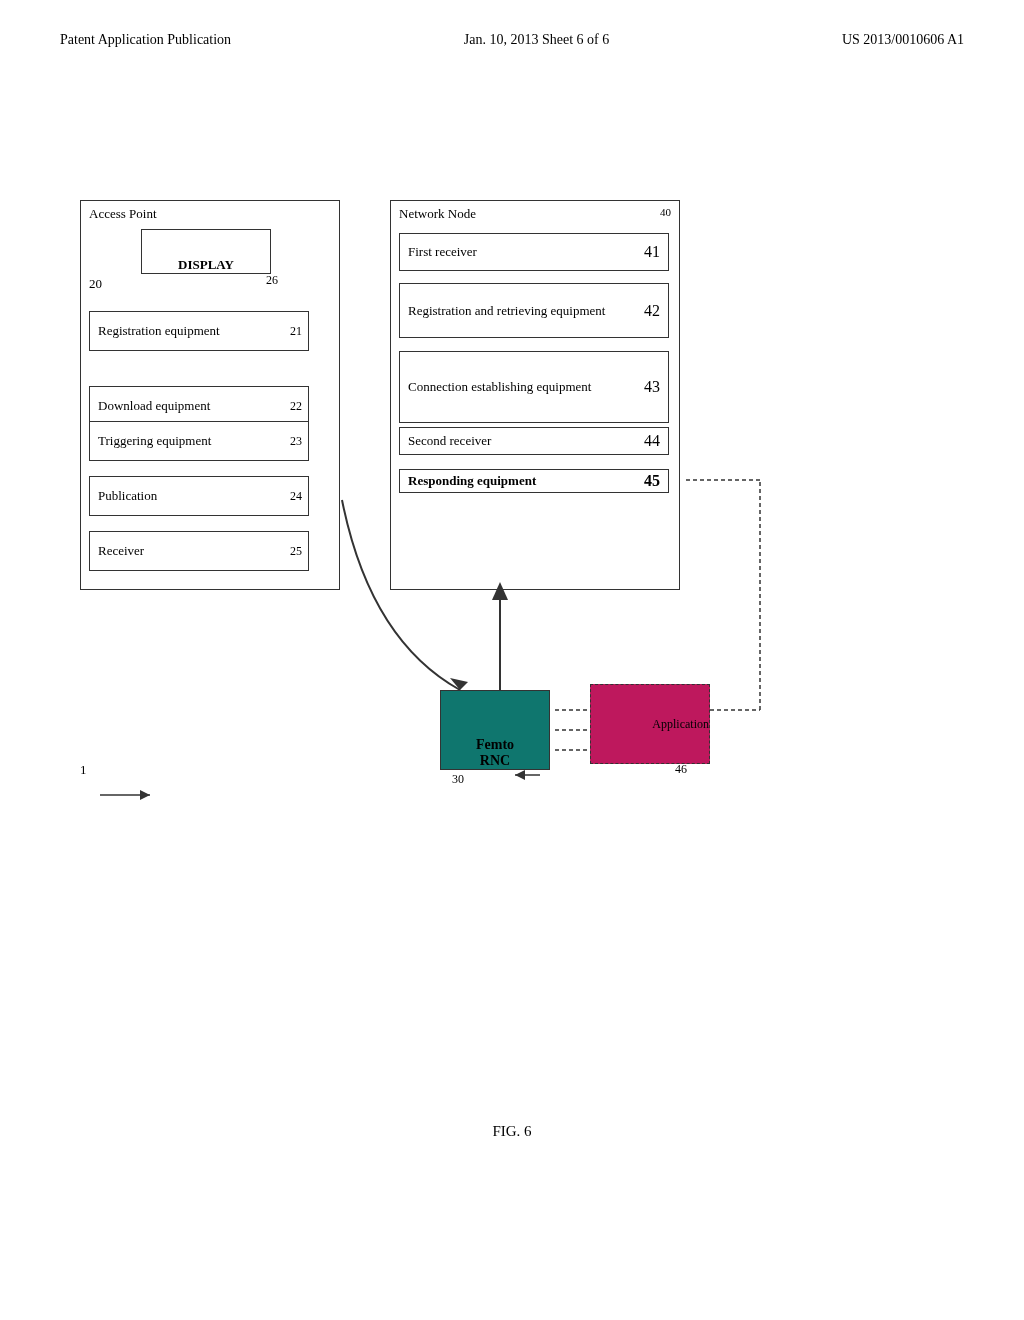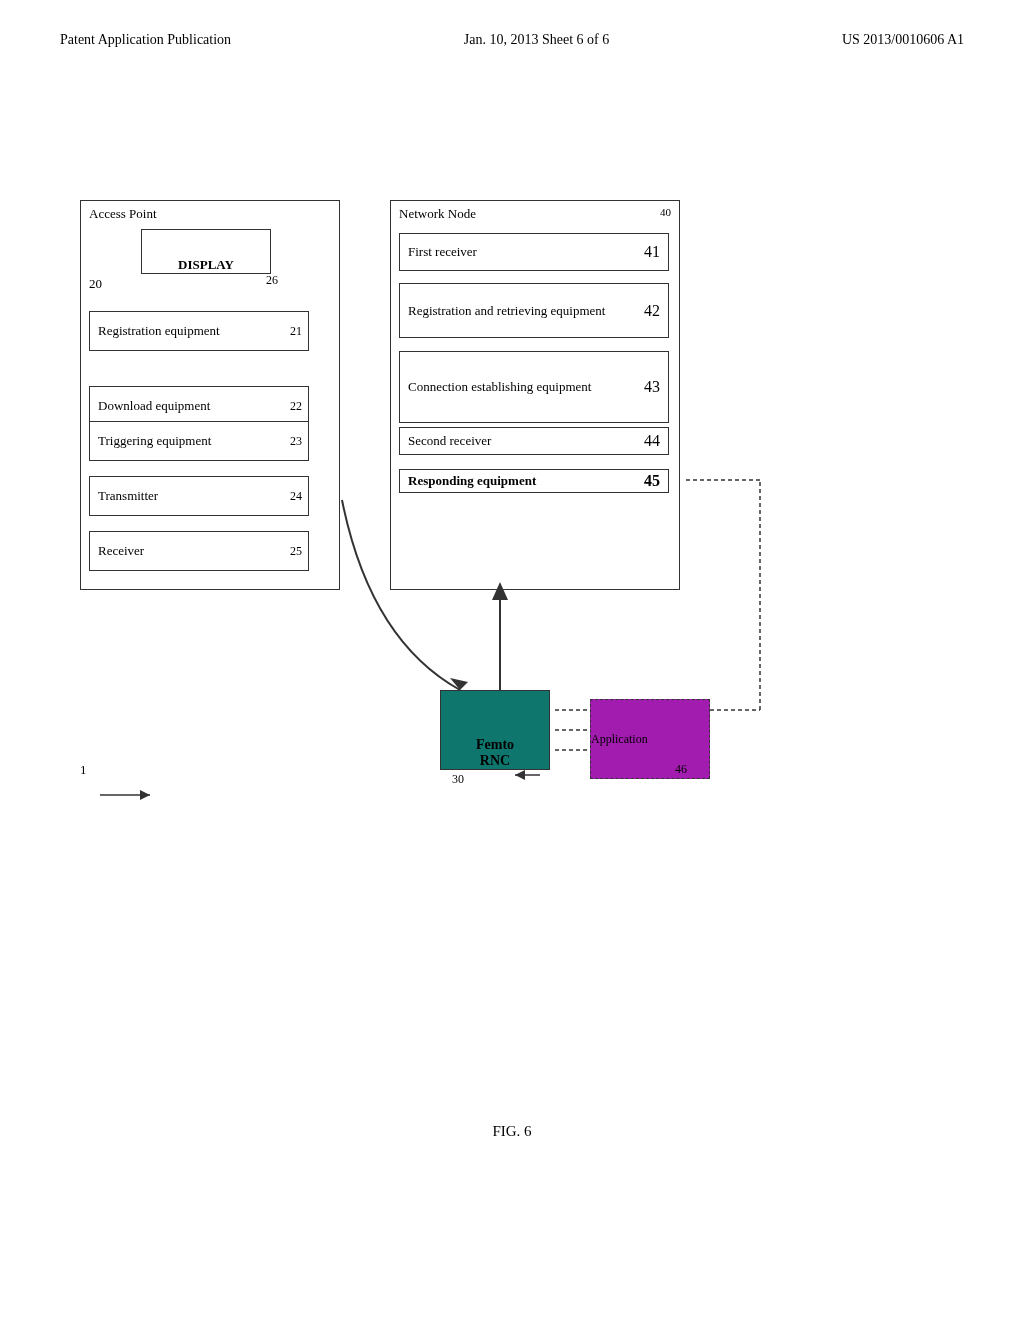--- a/index.html
+++ b/index.html
@@ -168,30 +168,30 @@
       position: absolute;
       left: 392px;
       top: 572px;
       font-size: 12px;
     }
 
     
     .application-box {
       position: absolute;
       left: 530px;
-      top: 499px;
+      top: 484px;
       width: 120px;
       height: 80px;
       border: 1.5px dashed #333;
       display: flex;
       flex-direction: column;
-      align-items: flex-start;
+      align-items: flex-end;
       justify-content: center;
       font-size: 12px;
-      background: #a21caf;
+      background: #be185d;
     }
 
     .app-number {
       position: absolute;
       left: 615px;
       top: 562px;
       font-size: 12px;
     }
 
     
@@ -278,21 +278,21 @@
       <span>Download equipment</span>
       <span class="num">22</span>
     </div>
 
     <div class="inner-box trig-box">
       <span>Triggering equipment</span>
       <span class="num">23</span>
     </div>
 
     <div class="inner-box trans-box">
-      <span>Transmitter</span>
+      <span>Publication</span>
       <span class="num">24</span>
     </div>
 
     <div class="inner-box recv-box">
       <span>Receiver</span>
       <span class="num">25</span>
     </div>
   </div>
 
   <div class="network-node-box">

